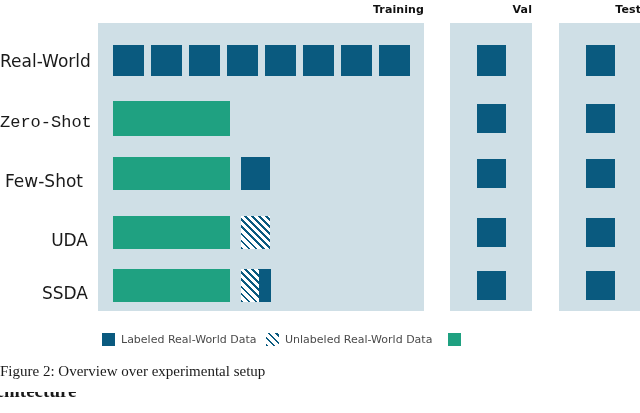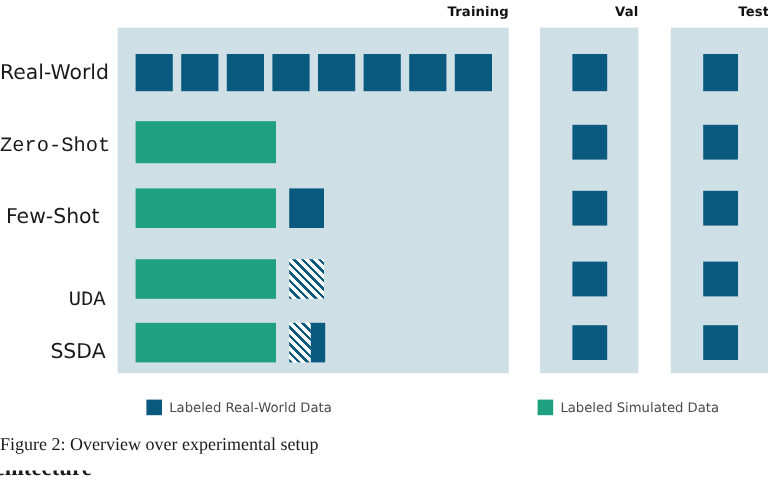--- a/index.html
+++ b/index.html
@@ -84,21 +84,21 @@
   .legend-swatch {
     width: 13px;
     height: 13px;
     margin-right: 6px;
     flex: 0 0 auto;
   }
   .legend-text {
     font-size: 11px;
     color: #4a4a4a;
   }
-  #legend-item-0 { left: 4px; margin-left: 20px;   }
+  #legend-item-0 { left: 4px;   }
   #legend-item-1 { left: 168px; }
   #legend-item-2 { left: 350px; }
 
   
   #caption {
     position: absolute;
     left: 0;
     top: 363px;
     width: 640px;
     font-family: "Liberation Serif", "DejaVu Serif", serif;
@@ -133,21 +133,21 @@
 <div class="col-header" id="hdr-val">Val</div>
 <div class="col-header" id="hdr-test">Test</div>
 
 <div class="panel" id="panel-training"></div>
 <div class="panel" id="panel-val"></div>
 <div class="panel" id="panel-test"></div>
 
 <div class="row-label" style="top: 51px;">Real-World</div>
 <div class="row-label" style="top: 113px; font-family: Liberation Mono, monospace;">Zero-Shot</div>
 <div class="row-label" style="top: 171px; text-align: center;">Few-Shot</div>
-<div class="row-label" style="top: 241px; font-family: Liberation Mono, monospace;">UDA</div>
+<div class="row-label" style="top: 230px;">UDA</div>
 <div class="row-label" style="top: 283px;">SSDA</div>
 
 <div id="blocks-layer">
     <div class="block blk-blue" style="left: 113px; top: 45px; width: 31px; height: 31px;"></div>
     <div class="block blk-blue" style="left: 151px; top: 45px; width: 31px; height: 31px;"></div>
     <div class="block blk-blue" style="left: 189px; top: 45px; width: 31px; height: 31px;"></div>
     <div class="block blk-blue" style="left: 227px; top: 45px; width: 31px; height: 31px;"></div>
     <div class="block blk-blue" style="left: 265px; top: 45px; width: 31px; height: 31px;"></div>
     <div class="block blk-blue" style="left: 303px; top: 45px; width: 31px; height: 31px;"></div>
     <div class="block blk-blue" style="left: 341px; top: 45px; width: 31px; height: 31px;"></div>
@@ -170,23 +170,26 @@
     <div class="block blk-blue" style="left: 259px; top: 269px; width: 12px; height: 33px;"></div>
     <div class="block blk-blue" style="left: 477px; top: 271px; width: 29px; height: 29px;"></div>
     <div class="block blk-blue" style="left: 586px; top: 271px; width: 29px; height: 29px;"></div>
   </div>
 
 <div id="legend">
   <div class="legend-item" id="legend-item-0">
     <span class="legend-swatch blk-blue"></span>
     <span class="legend-text">Labeled Real-World Data</span>
   </div>
+  <div class="legend-item" id="legend-item-1">
+    <span class="legend-swatch blk-hatched"></span>
+    <span class="legend-text">Unlabeled Real-World Data</span>
+  </div>
   <div class="legend-item" id="legend-item-2">
     <span class="legend-swatch blk-green"></span>
-    <span class="legend-text">Labeled Simulated Data</span>
   </div>
 </div>
 
 <div id="caption">Figure 2: Overview over experimental setup</div>
 
 <div id="page-heading-clip">
   <div id="page-heading-text">ntation Architecture</div>
 </div>
 
 </body></html>

